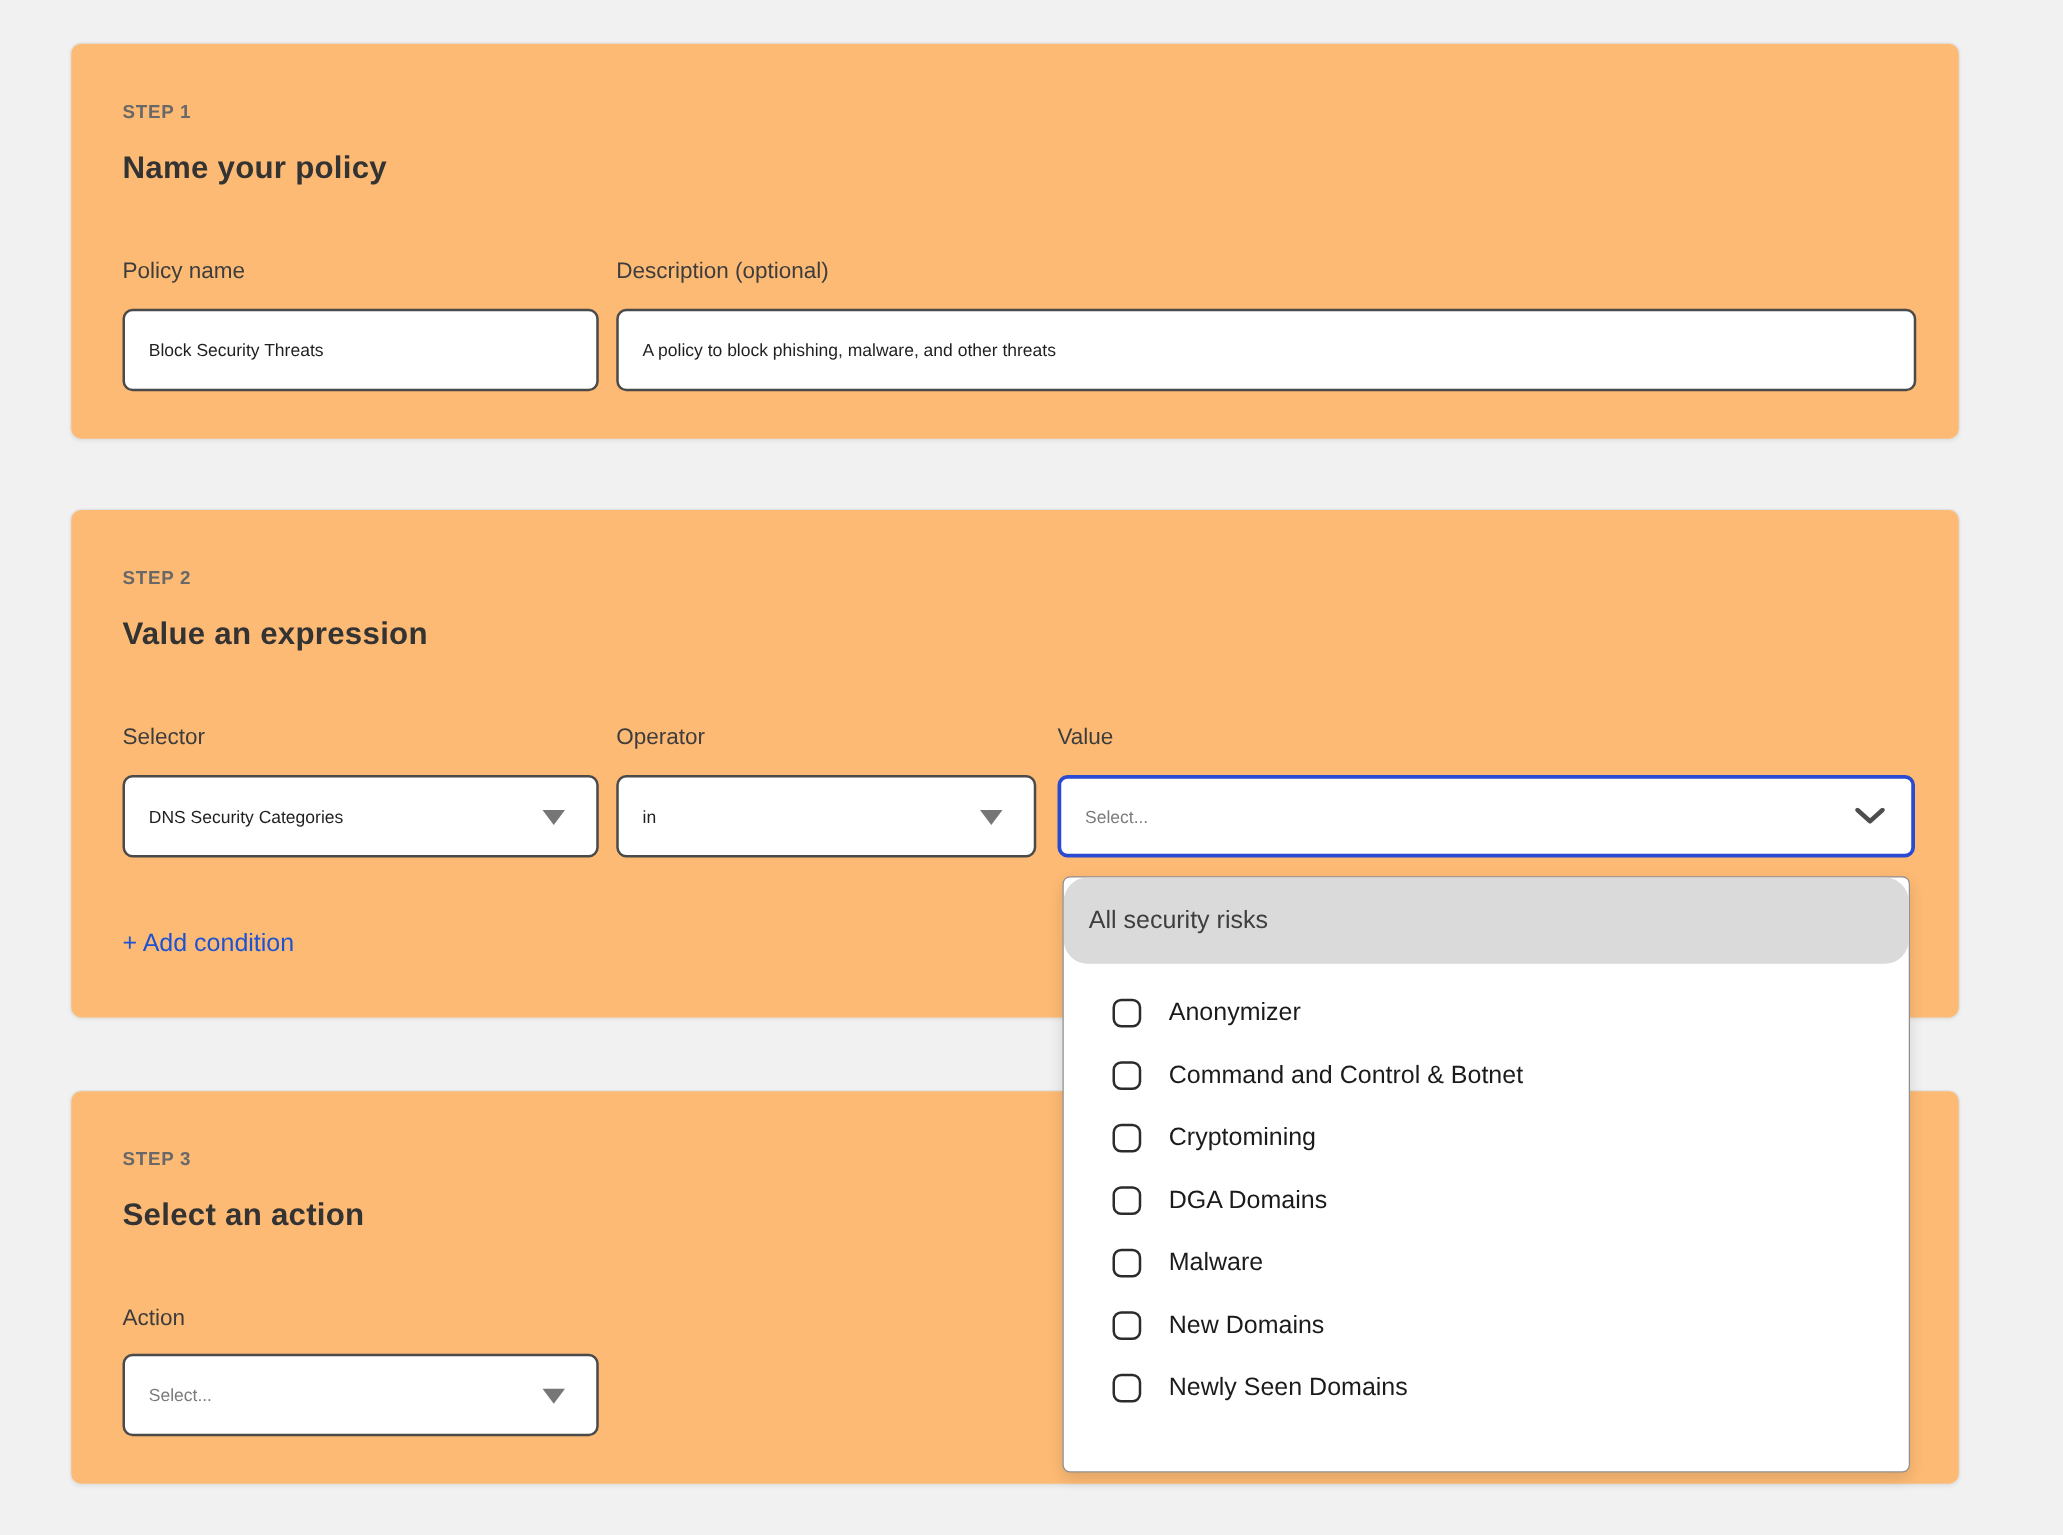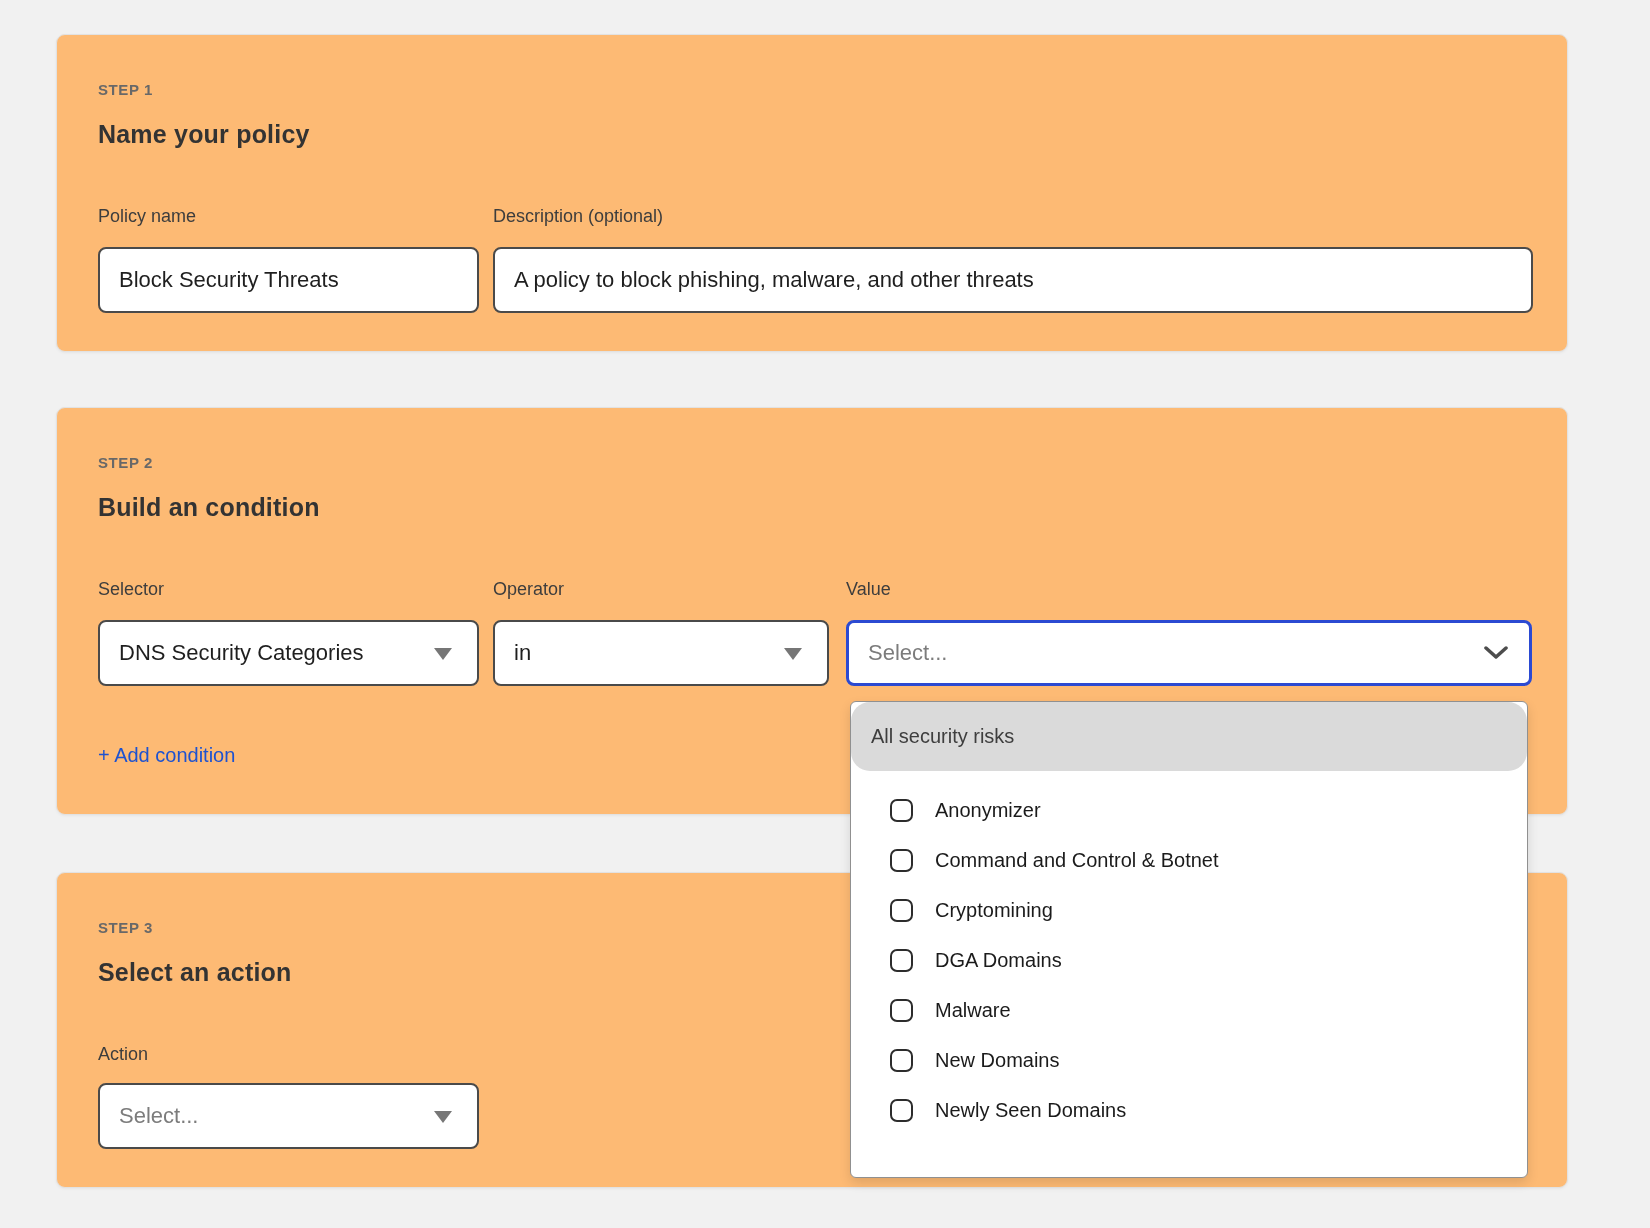--- a/index.html
+++ b/index.html
@@ -27,21 +27,21 @@
   }
   .field-label{
     position:absolute;top:171px;font-size:18px;color:#3d3d3d;
   }
   .control{
     position:absolute;top:212px;height:66px;box-sizing:border-box;
     background:#fff;border:2px solid #4a4a4a;border-radius:8px;
     display:flex;align-items:center;
   }
   .control .control-text{
-    padding-left:19px;font-size:22px;color:#1f1f1f;white-space:nowrap;
+    padding-left:19px;font-size:14px;color:#1f1f1f;white-space:nowrap;
   }
   .control .placeholder{color:#7c7c7c;}
   .col1{left:41px;width:381px;}
   .col2{left:436px;width:336px;}
   .col3{left:789px;width:686px;}
   .wide{left:436px;width:1040px;}
   .caret-icon{
     position:absolute;right:25px;top:50%;margin-top:-5px;
     width:0;height:0;
     border-left:9px solid transparent;border-right:9px solid transparent;
@@ -85,21 +85,21 @@
   <div class="control col1">
     <span class="control-text">Block Security Threats</span>
   </div>
   <div class="control wide">
     <span class="control-text">A policy to block phishing, malware, and other threats</span>
   </div>
 </section>
 
 <section class="card card2">
   <div class="step-label">STEP 2</div>
-  <h2 class="card-title">Build an condition</h2>
+  <h2 class="card-title">Value an expression</h2>
   <div class="field-label" style="left:41px">Selector</div>
   <div class="field-label" style="left:436px">Operator</div>
   <div class="field-label" style="left:789px">Value</div>
 
   <div class="control col1">
     <span class="control-text">DNS Security Categories</span>
     <span class="caret-icon"></span>
   </div>
 
   <div class="control col2">

